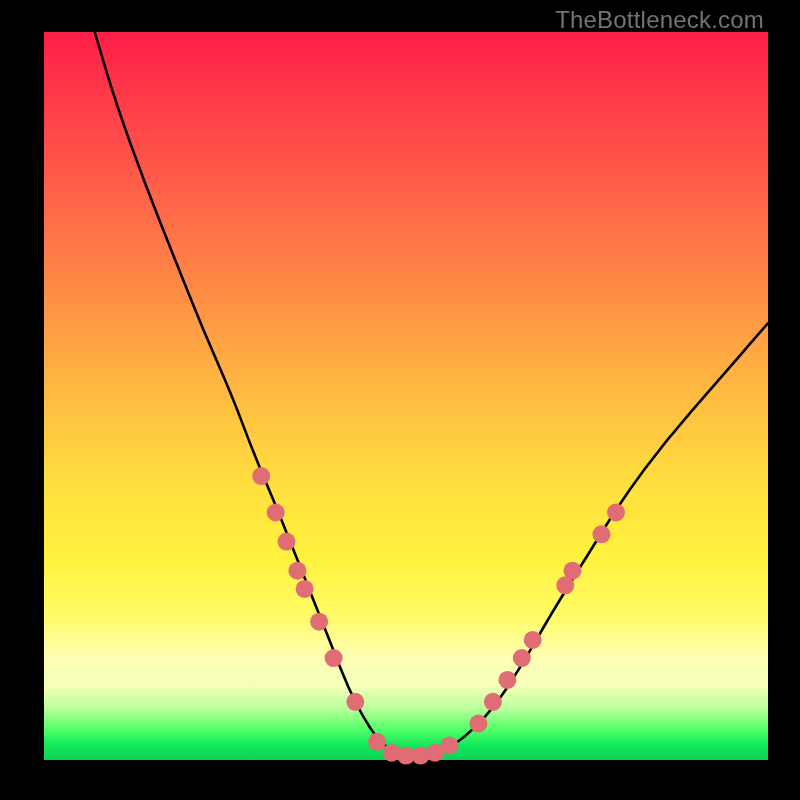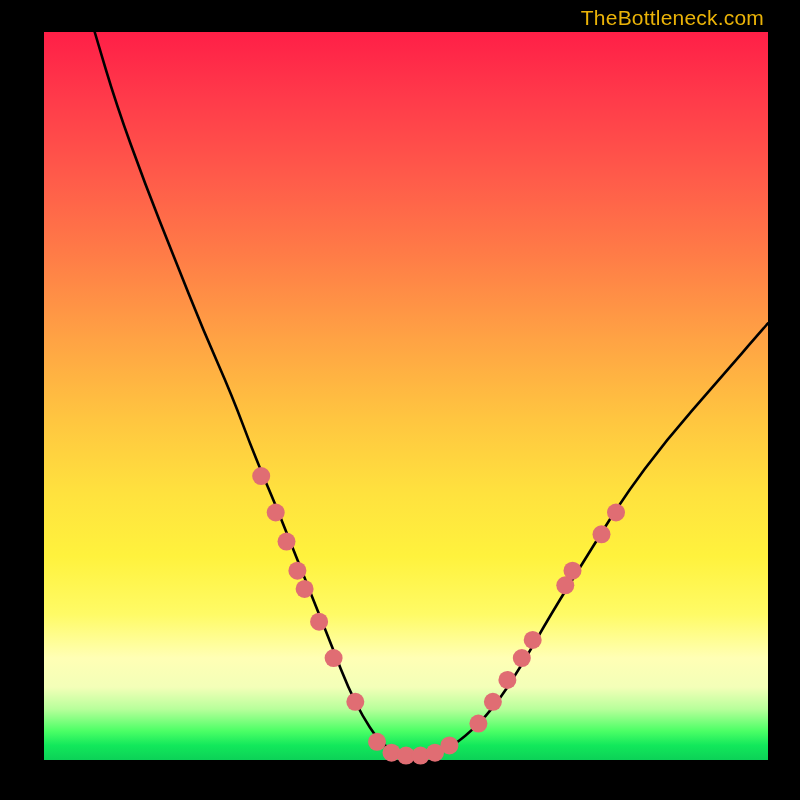--- a/index.html
+++ b/index.html
@@ -40,22 +40,22 @@
       #b8ff9b 93%,
       #4cff66 96%,
       #12e85b 98%,
       #0cd157 100%
     );
   }
   .watermark {
     position: absolute;
     top: 6px;
     right: 36px;
-    color: #eab308;
-    font-size: 21px;
+    color: #737373;
+    font-size: 24px;
     font-weight: 400;
     letter-spacing: 0.2px;
   }
   svg.curve {
     position: absolute;
     left: 0;
     top: 0;
     width: 724px;
     height: 728px;
     overflow: visible;

